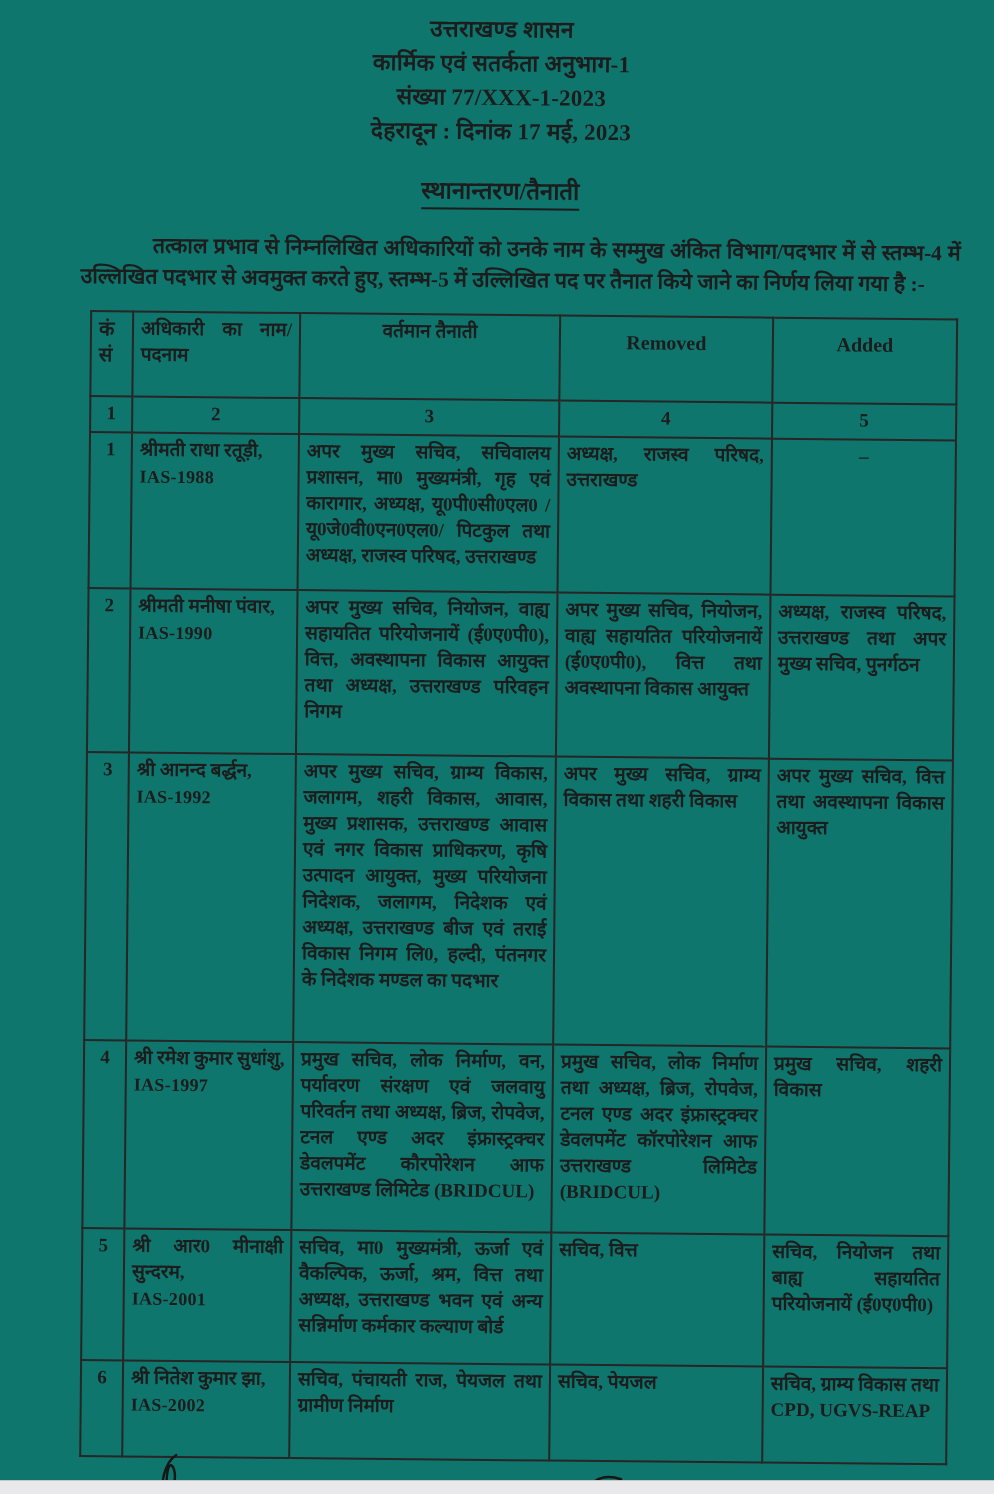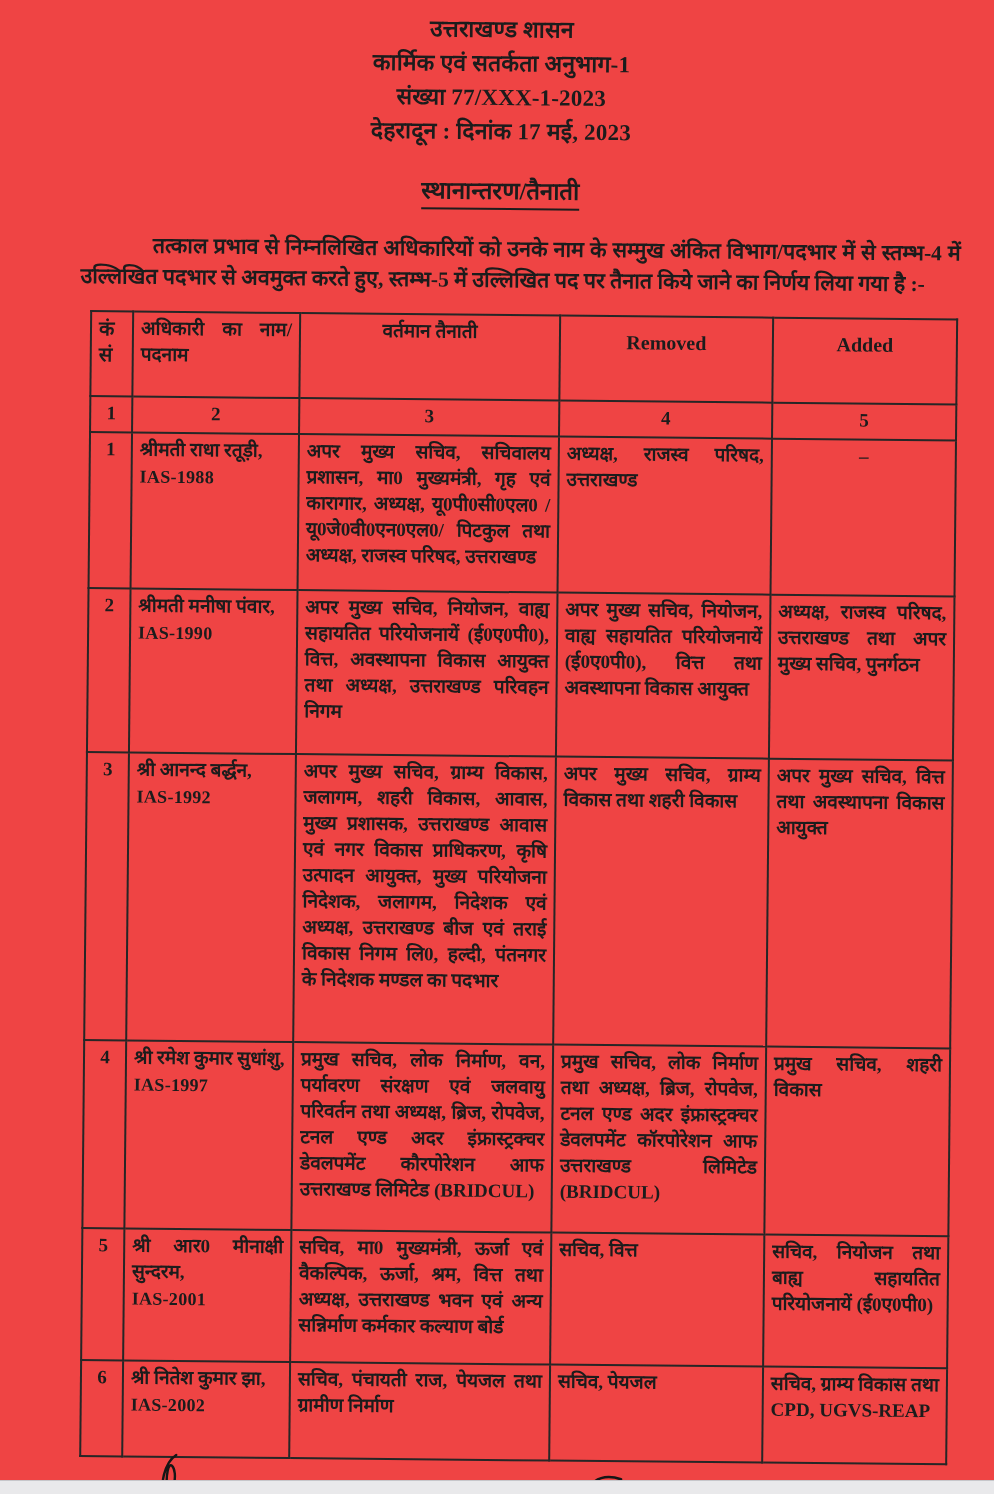--- a/index.html
+++ b/index.html
@@ -6,21 +6,21 @@
   body{
     width:994px;height:1494px;
     background:#f7f7f8;
     font-family:"Liberation Serif","DejaVu Serif",serif;
     color:#1c1c1c;
     overflow:hidden;
     position:relative;
   }
   .page{
     position:absolute;inset:0;
-    background:#ef4444;
+    background:#0f766e;
   }
   .sheet{
     position:absolute;top:0;left:0;width:994px;
     transform:rotate(0.55deg);
     transform-origin:50% 35%;
   }
   .letterhead{ text-align:center; padding-top:13px; font-weight:700; }
   .lh-line{ font-size:23px; line-height:34px; letter-spacing:0.2px; }
   .doc-title-wrap{ text-align:center; margin-top:24px; }
   .doc-title{

